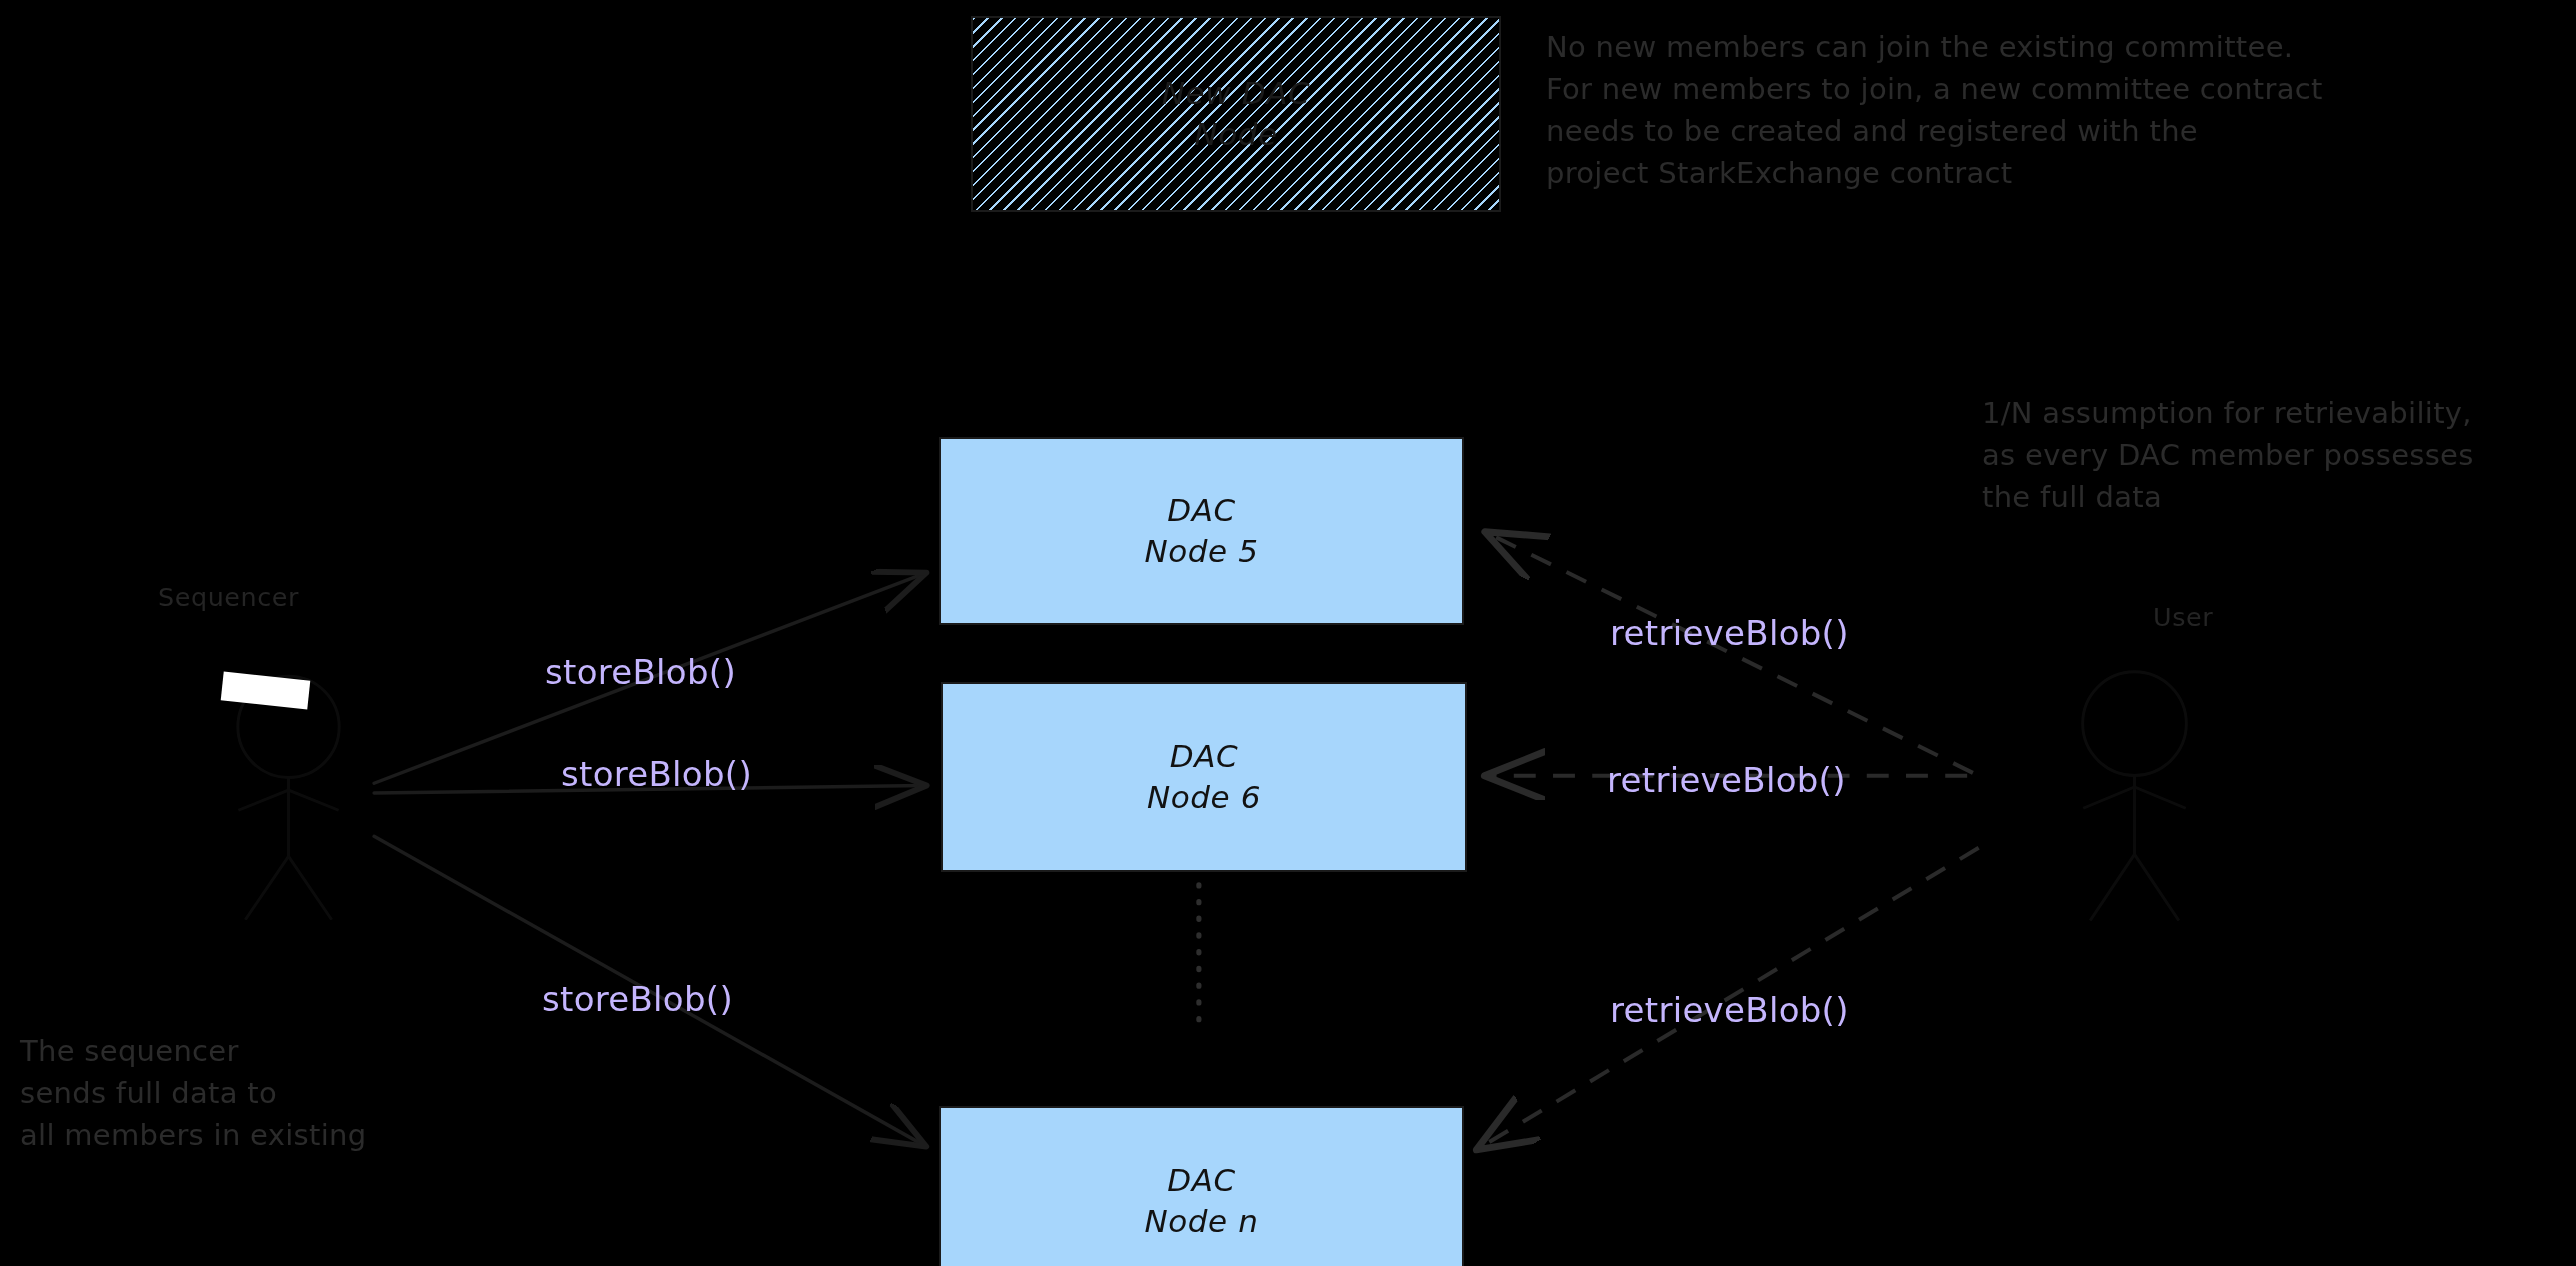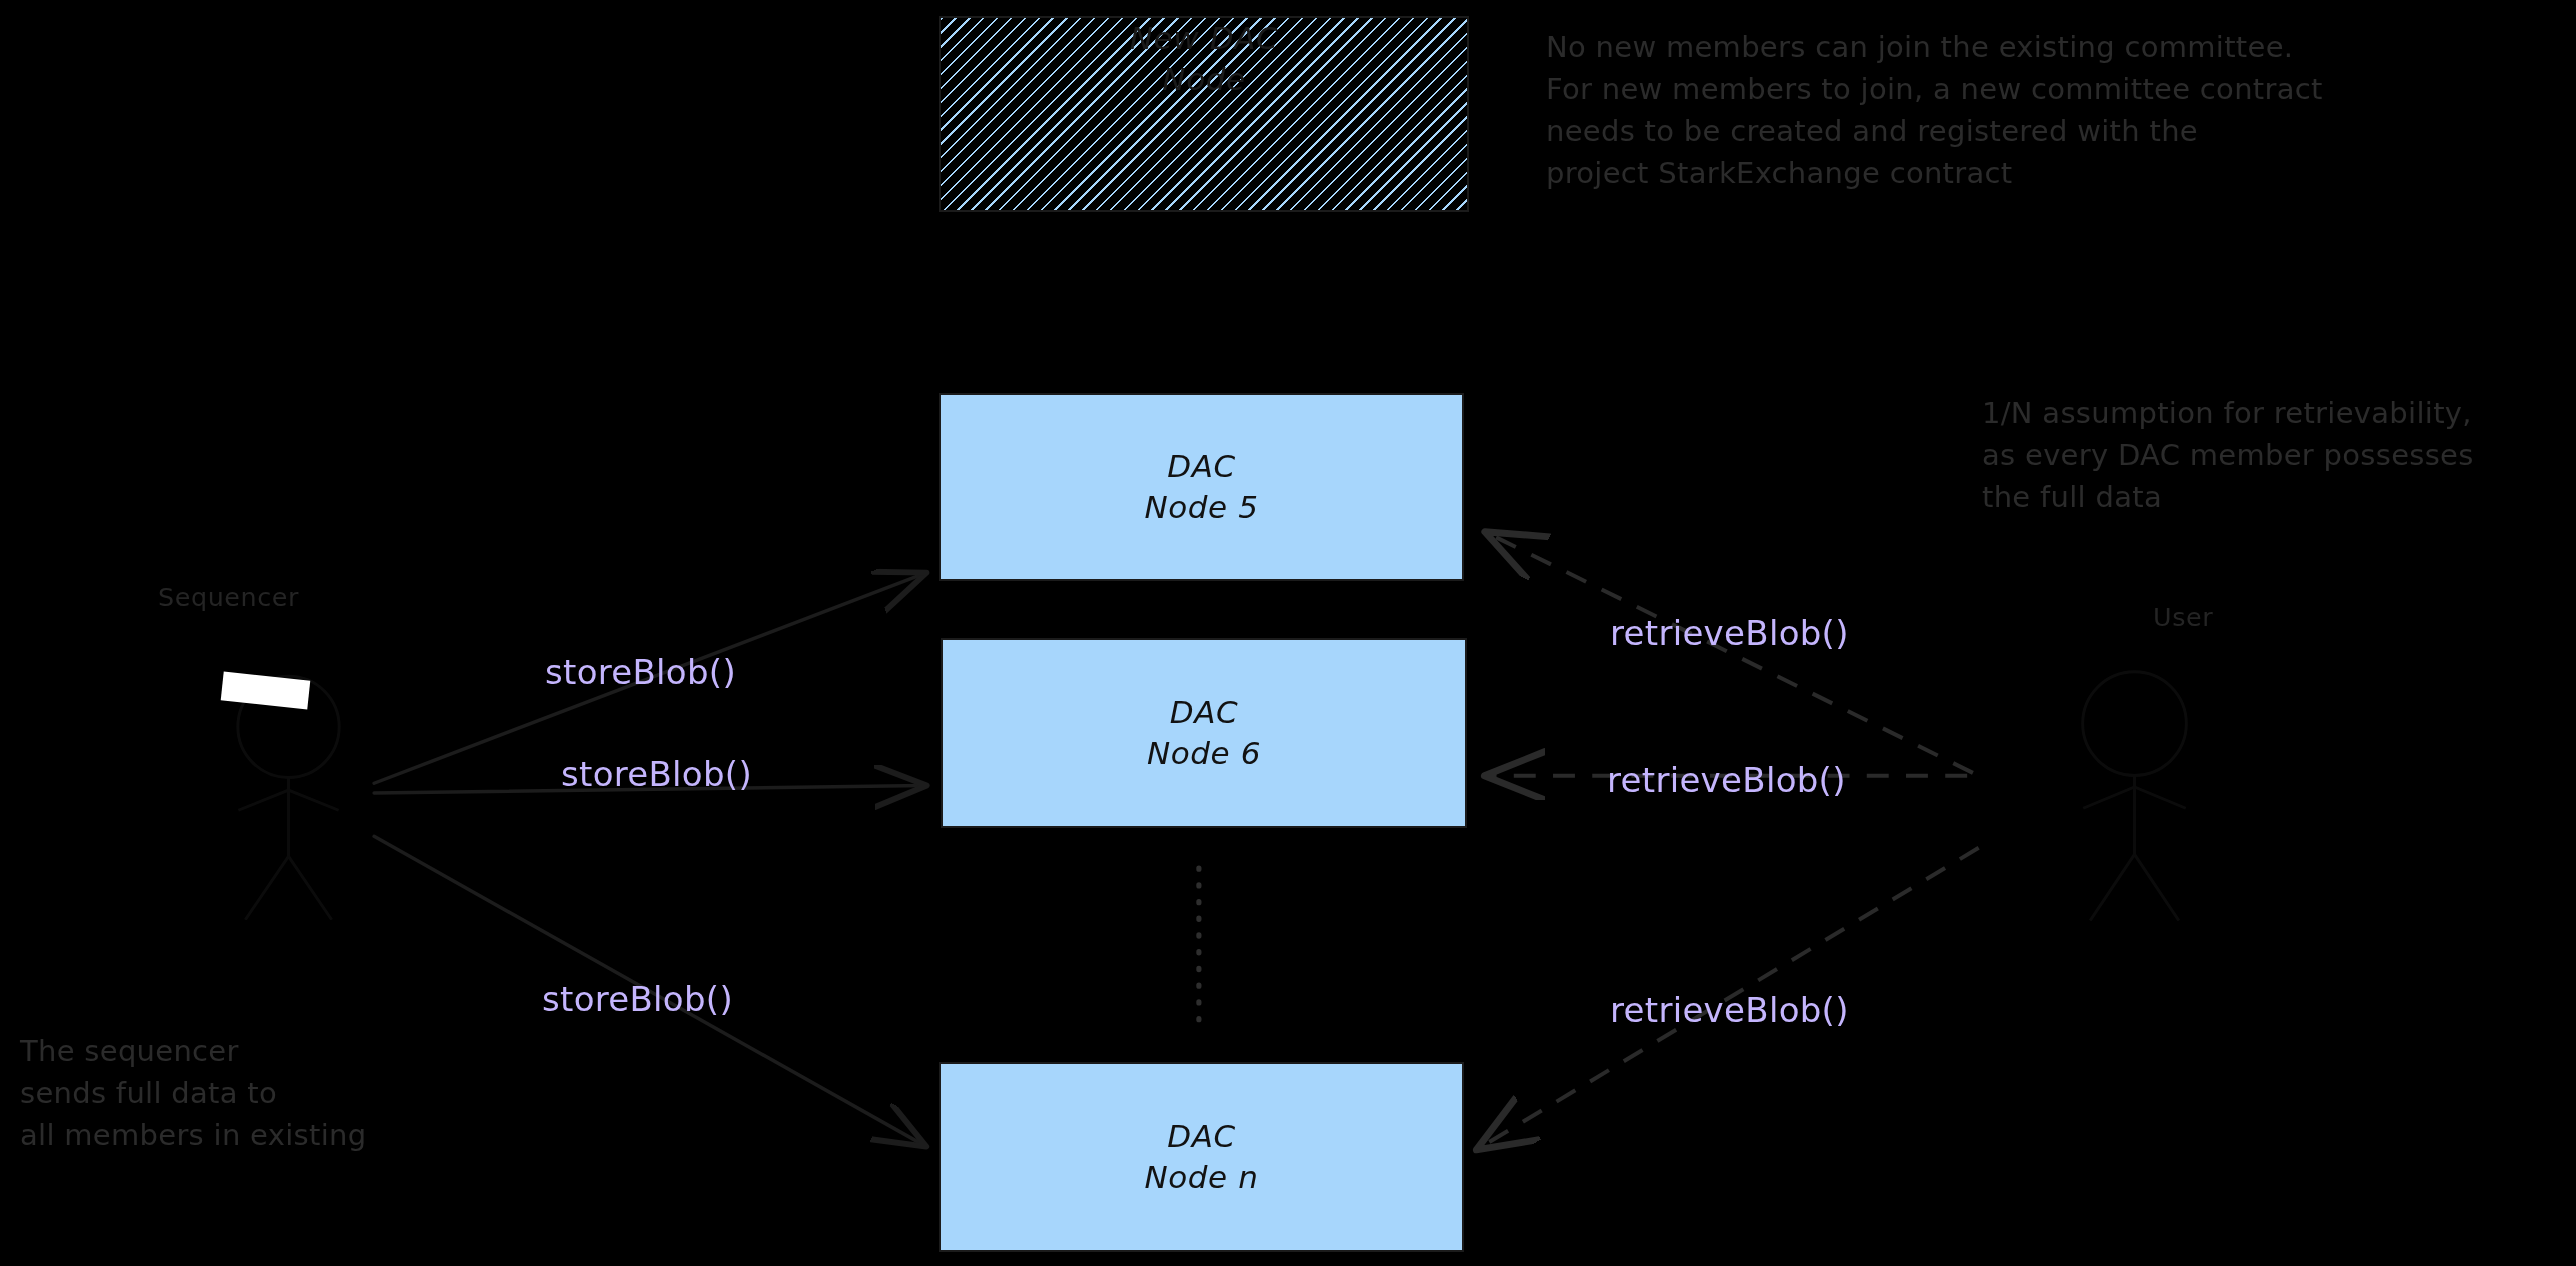--- a/index.html
+++ b/index.html
@@ -28,20 +28,21 @@
   .node-box {
     position: absolute;
     background: #A7D6FC;
     border: 2.9px solid #1b1b1b;
     box-sizing: border-box;
     display: flex;
     flex-direction: column;
     align-items: center;
     justify-content: center;
     color: #121212;
+    margin-top: 44px;
   }
   .node-box .line {
     font-size: 31px;
     line-height: 1.32;
     letter-spacing: 0.6px;
     font-style: italic;
     font-weight: 500;
     white-space: nowrap;
   }
 
@@ -53,21 +54,22 @@
     background-color: #000000;
     background-image: repeating-linear-gradient(
         135deg,
         #A7D6FC 0px,
         #A7D6FC 1.7px,
         #000000 1.7px,
         #000000 9.8px);
     display: flex;
     flex-direction: column;
     align-items: center;
-    justify-content: flex-start;
+    justify-content: center;
+    margin-left: 32px;
   }
   .hatch-box .line {
     font-size: 31px;
     line-height: 1.32;
     letter-spacing: 0.6px;
     font-style: italic;
     font-weight: 500;
     color: #1a1a1a;
     white-space: nowrap;
   }

